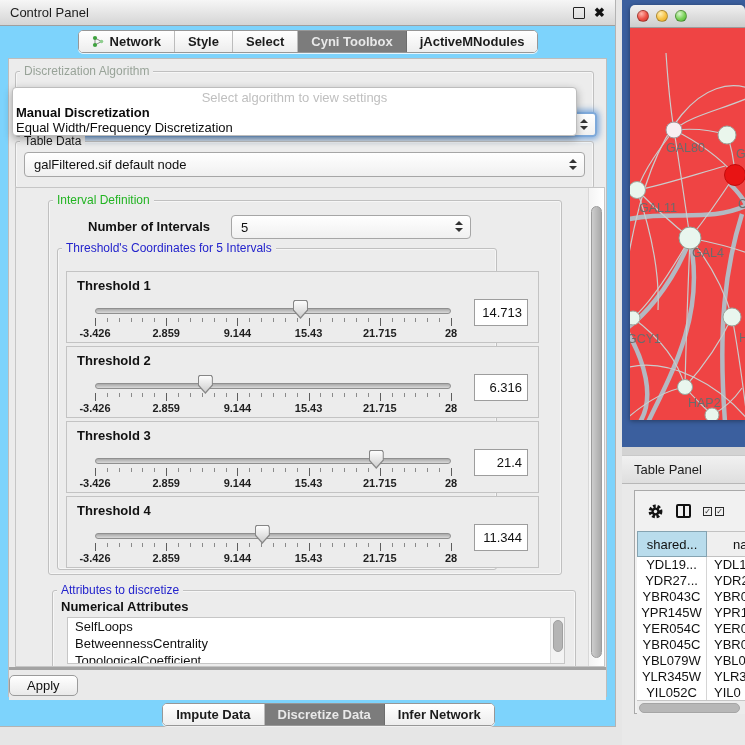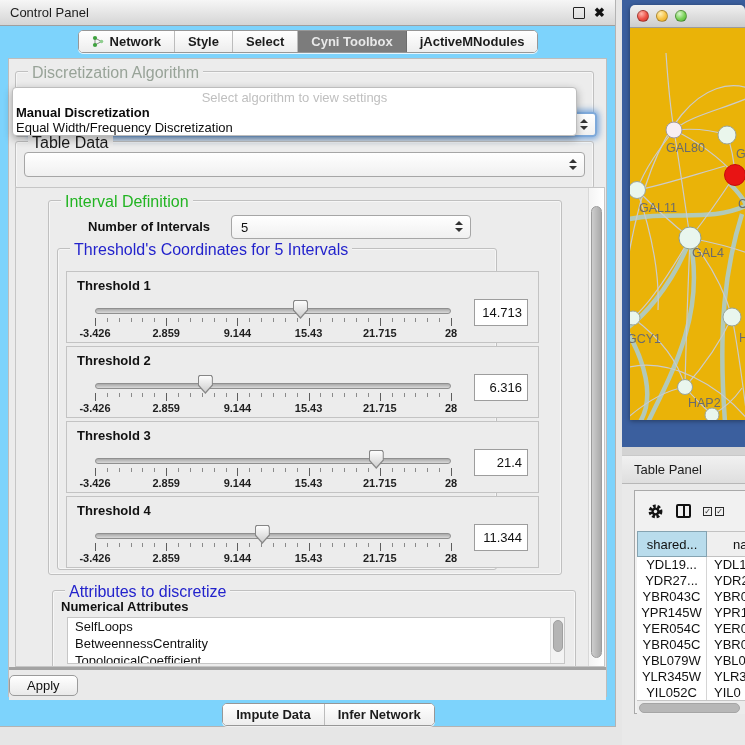--- a/index.html
+++ b/index.html
@@ -10,21 +10,21 @@
   .tb-title{flex:1;color:#1c1c1c;}
   .float-icon{width:10px;height:10px;border:1.5px solid #222;border-radius:1px;margin-right:9px;}
   .close-icon{font-weight:bold;font-size:13px;color:#111;line-height:10px;}
   .tabbar{position:absolute;left:0;top:30px;width:616px;display:flex;justify-content:center;}
   .seg-control{display:flex;border:1px solid #979797;border-radius:5px;overflow:hidden;background:#fff;box-shadow:0 1px 0 rgba(255,255,255,.8);}
   .seg{padding:3px 13px;font-weight:bold;color:#1c1c1c;background:linear-gradient(#ffffff,#ededed);border-right:1px solid #bcbcbc;display:flex;align-items:center;gap:5px;white-space:nowrap;}
   .seg:last-child{border-right:none;}
   .seg.selected{background:#7c7c7c;color:#e9e9e9;border-right-color:#6d6d6d;}
   .content-panel{position:absolute;left:8px;top:58px;width:599px;height:639px;background:#ececec;border:1px solid #bdbdbd;box-sizing:border-box;}
   .group{position:absolute;border:1px solid #c0c0c0;border-radius:3px;box-sizing:border-box;box-shadow:inset 0 0 0 1px rgba(255,255,255,.5);}
-  .gtitle{position:absolute;top:-8px;left:12px;background:#ececec;padding:0 4px;font-size:16px;white-space:nowrap;}
+  .gtitle{position:absolute;top:-8px;left:4px;background:#ececec;padding:0 4px;font-size:12px;white-space:nowrap;}
   .gtitle.green{color:#22b422;}
   .gtitle.blue{color:#2323cc;}
   .gtitle.black{color:#1a1a1a;}
   .gtitle.faded{color:#98a398;}
   .combo{position:absolute;background:linear-gradient(#ffffff,#f0f0f0);border:1px solid #a6a6a6;border-radius:4px;display:flex;align-items:center;padding:0 20px 0 9px;box-sizing:border-box;}
   .stepper{position:absolute;right:7px;top:50%;width:8px;height:12px;transform:translateY(-50%);}
   .stepper::before{content:"";position:absolute;left:0;top:0;border-left:4px solid transparent;border-right:4px solid transparent;border-bottom:4.5px solid #333;}
   .stepper::after{content:"";position:absolute;left:0;top:7px;border-left:4px solid transparent;border-right:4px solid transparent;border-top:4.5px solid #333;}
   .algo-group{left:6px;top:12px;width:579px;height:66px;}
   .algo-combo{left:14px;top:40px;width:567px;height:25px;border:2px solid #7ea9da;box-shadow:0 0 6px 2px rgba(96,150,214,.85);}
@@ -63,21 +63,21 @@
   .popup-opt{height:15px;line-height:15px;padding-left:3px;color:#0c0c0c;white-space:nowrap;}
   .popup-opt.bold{font-weight:bold;}
   
   .network-frame{position:absolute;left:622px;top:0;width:123px;height:447px;background:#3b5f9e;}
   .net-window{position:absolute;left:8px;top:5px;width:115px;height:415px;border-radius:5px 5px 0 0;overflow:hidden;box-shadow:0 1px 5px rgba(0,0,0,.4);}
   .net-titlebar{height:23px;background:linear-gradient(#f0f0f0,#cdcdcd);border-bottom:1px solid #9b9b9b;display:flex;align-items:center;padding-left:7px;gap:7px;box-sizing:border-box;}
   .tl{width:12px;height:12px;border-radius:50%;border:1px solid rgba(0,0,0,.28);box-sizing:border-box;}
   .tl.red{background:radial-gradient(circle at 35% 28%,#ffb3aa,#ec5046 55%,#cf342b);}
   .tl.yellow{background:radial-gradient(circle at 35% 28%,#ffefb5,#f6c245 55%,#e5a922);}
   .tl.green{background:radial-gradient(circle at 35% 28%,#d9f6cd,#78d156 55%,#4cb237);}
-  .net-canvas{height:392px;background:#eab308;}
+  .net-canvas{height:392px;background:#ef4444;}
   .gap-strip{position:absolute;left:622px;top:447px;width:123px;height:8px;background:#d3d3d3;}
   .tp-bar{position:absolute;left:622px;top:455px;width:123px;height:29px;background:linear-gradient(#f1f1f1,#dedede);border-top:1px solid #c9c9c9;border-bottom:1px solid #b7b7b7;box-sizing:border-box;display:flex;align-items:center;padding-left:12px;color:#1c1c1c;}
   .tp-body{position:absolute;left:622px;top:484px;width:123px;height:261px;background:#e9e9e9;}
   .tp-frame{position:absolute;left:12px;top:6px;width:112px;height:222px;border:1px solid #a9a9a9;background:#f1f1f1;box-sizing:content-box;}
   .tp-toolbar{height:40px;display:flex;align-items:center;gap:12px;padding-left:12px;}
   .split-icon{width:15px;height:14px;border:2px solid #111;border-radius:2px;position:relative;box-sizing:border-box;}
   .split-icon::after{content:"";position:absolute;left:4.5px;top:0;bottom:0;width:2px;background:#111;}
   .chk{width:9px;height:9px;border:1.5px solid #2a2a2a;font-size:8px;line-height:8px;text-align:center;color:#2a2a2a;box-sizing:border-box;}
   .chk + .chk{margin-left:-8px;}
   .tp-table{position:absolute;left:2px;top:40px;right:0;bottom:0;}
@@ -134,20 +134,21 @@
     <div class="group algo-group">
       <span class="gtitle faded">Discretization Algorithm</span>
       <div class="combo algo-combo">
           <span class="stepper"></span>
         </div>
     </div>
 
     <div class="group td-group">
       <span class="gtitle black">Table Data</span>
       <div class="combo td-combo">
+        <span>galFiltered.sif default node</span>
         <span class="stepper"></span>
       </div>
     </div>
 
     <div class="scrollpane">
       <div class="group interval-group">
         <span class="gtitle green">Interval Definition</span>
         <span class="noi-label">Number of Intervals</span>
         <div class="combo noi-combo">
           <span>5</span>
@@ -293,20 +294,23 @@
   <div class="popup">
     <div class="popup-hint">Select algorithm to view settings</div>
     <div class="popup-opt bold">Manual Discretization</div>
     <div class="popup-opt">Equal Width/Frequency Discretization</div>
   </div>
 
   <div class="bottom-tabbar">
     <div class="seg-control">
       <div class="seg">
           <span>Impute Data</span>
+        </div>
+      <div class="seg selected">
+          <span>Discretize Data</span>
         </div>
       <div class="seg">
           <span>Infer Network</span>
         </div>
     </div>
   </div>
 </div>
 
 <div class="network-frame">
   <div class="net-window">

